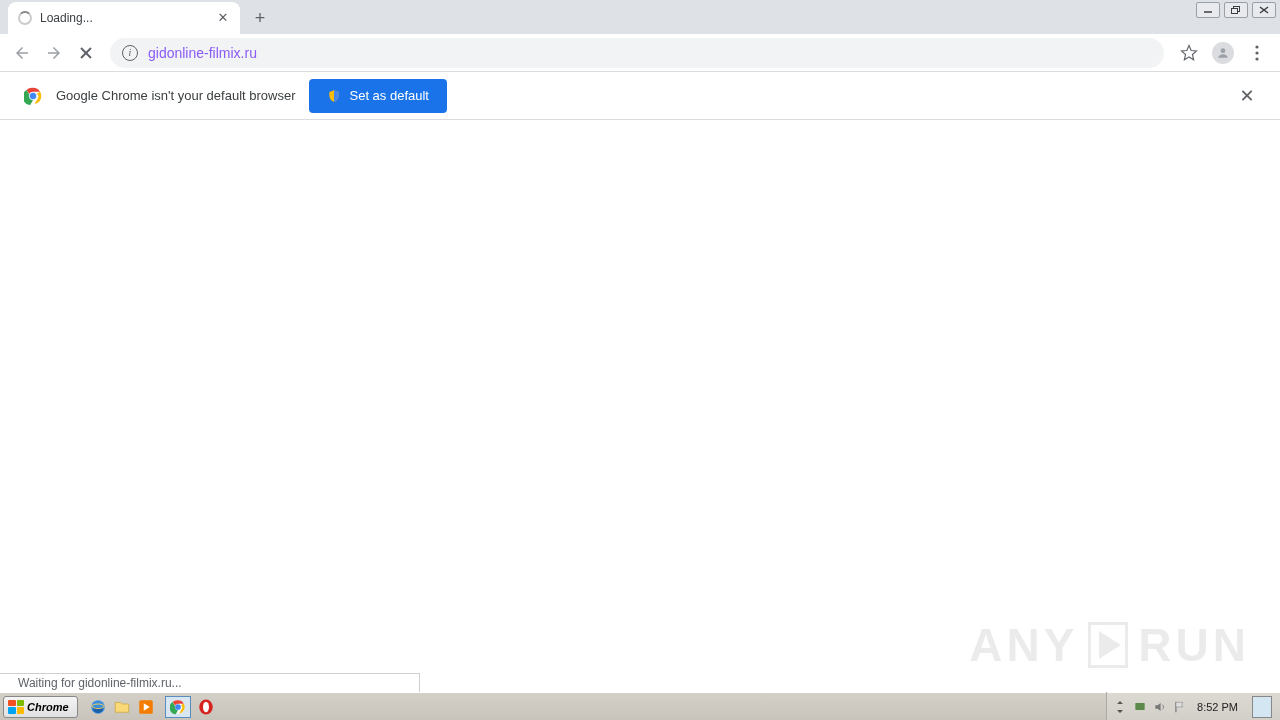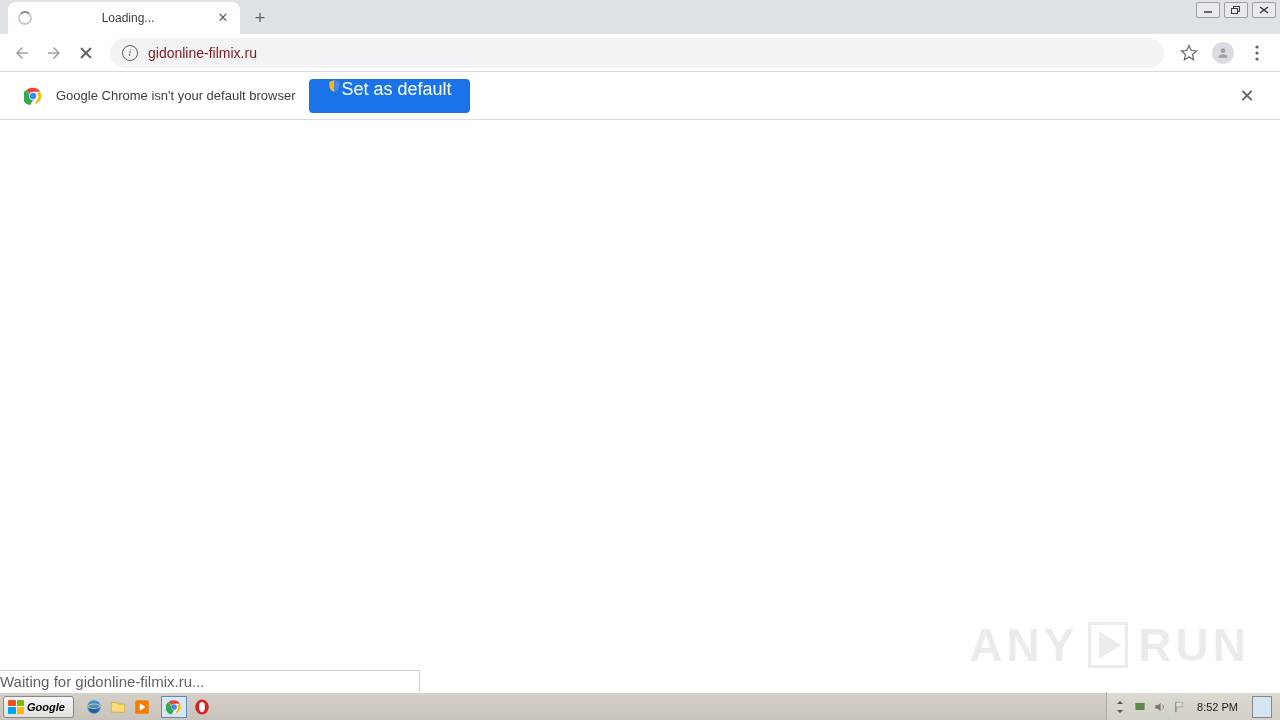--- a/index.html
+++ b/index.html
@@ -2,51 +2,51 @@
 <html><head>
 <meta charset="utf-8">
 <style>
   * { margin: 0; padding: 0; box-sizing: border-box; font-family: "Segoe UI", Tahoma, Arial, sans-serif; }
   body { width: 1280px; height: 720px; overflow: hidden; background: #fff; position: relative; }
 
   
   .tabstrip { height: 34px; background: #dee1e6; display: flex; align-items: flex-end; position: relative; }
   .tab { width: 232px; height: 32px; background: #fff; border-top-left-radius: 8px; border-top-right-radius: 8px; margin-left: 8px; display: flex; align-items: center; padding: 0 10px; font-size: 12px; color: #3c4043; position: relative; }
   .tab .spinner { width: 14px; height: 14px; border: 2px solid #ccc; border-top-color: #888; border-radius: 50%; margin-right: 8px; flex-shrink: 0; }
-  .tab .tab-title { flex: 1; white-space: nowrap; overflow: hidden; text-overflow: ellipsis; text-align: center; }
+  .tab .tab-title { flex: 1; white-space: nowrap; overflow: hidden; text-overflow: ellipsis; }
   .tab .tab-close { width: 14px; height: 14px; color: #5f6368; font-size: 13px; line-height: 14px; text-align: center; cursor: pointer; }
   .newtab-btn { width: 28px; height: 28px; margin-left: 6px; margin-bottom: 2px; display:flex; align-items:center; justify-content:center; color:#5f6368; font-size:18px; cursor:pointer; }
 
   .window-controls { position: absolute; right: 4px; top: 2px; display: flex; gap: 4px; }
   .winctl { width: 24px; height: 16px; border: 1px solid #9aa0a6; background:#e8eaed; display:flex; align-items:center; justify-content:center; font-size:10px; color:#3c4043; cursor:pointer; border-radius:2px;}
 
   
   .toolbar { height: 38px; background: #fff; border-bottom: 1px solid #dadce0; display:flex; align-items:center; padding: 0 8px; gap:4px;}
   .nav-btn { width: 28px; height: 28px; display:flex; align-items:center; justify-content:center; color:#9aa0a6; cursor:default; border-radius:50%; }
   .nav-btn.active { color:#5f6368; cursor:pointer; }
   .omnibox { flex:1; height: 30px; background:#f1f3f4; border-radius:15px; display:flex; align-items:center; padding:0 12px; margin: 0 6px; font-size:14px; color:#202124;}
   .omnibox .info-ic { width:16px; height:16px; border:1.5px solid #5f6368; border-radius:50%; display:flex; align-items:center; justify-content:center; font-size:10px; color:#5f6368; margin-right:10px; font-style:italic; font-family:serif;}
-  .omnibox .url-domain { color:#7f1d1d; }
+  .omnibox .url-domain { color:#8b5cf6; }
   .omnibox .url-rest { color:#80868b; }
   .star-btn, .profile-btn, .menu-btn { width:30px; height:30px; display:flex; align-items:center; justify-content:center; color:#5f6368; cursor:pointer; border-radius:50%;}
   .profile-circle { width:22px; height:22px; background:#dadce0; border-radius:50%; display:flex; align-items:center; justify-content:center;}
 
   
   .infobar { height: 48px; background:#fff; border-bottom:1px solid #dadce0; display:flex; align-items:center; padding:0 24px; gap:14px; font-size:13px; color:#3c4043;}
   .infobar .chrome-logo { width:18px; height:18px; }
-  .default-btn { background:#1a73e8; color:#fff; border:none; height:34px; padding:0 18px; border-radius:4px; font-size:18px; display:flex; align-items:flex-start; cursor:pointer;}
+  .default-btn { background:#1a73e8; color:#fff; border:none; height:34px; padding:0 18px; border-radius:4px; font-size:13px; display:flex; align-items:center; gap:8px; cursor:pointer;}
   .default-btn .shield { width:14px; height:14px; }
   .infobar .spacer { flex:1; }
   .infobar .close-x { font-size:18px; color:#5f6368; cursor:pointer; width:18px; text-align:center;}
 
   
   .content { position:absolute; top:120px; bottom:28px; left:0; right:0; background:#fff; }
 
   
-  .status-bubble { position:absolute; left:0; bottom:28px; background:#fff; border:1px solid #cfcfcf; border-left:none; border-bottom:none; padding:2px 10px 2px 0; font-size:15px; color:#5f6368; min-width:420px;}
+  .status-bubble { position:absolute; left:0; bottom:28px; background:#fff; border:1px solid #cfcfcf; border-left:none; border-bottom:none; padding:2px 10px 2px 18px; font-size:12px; color:#5f6368; min-width:420px;}
 
   
   .watermark { position:absolute; right:30px; bottom:48px; font-size:46px; font-weight:700; letter-spacing:4px; color:rgba(0,0,0,0.08); display:flex; align-items:center; gap:10px; pointer-events:none; font-family: Arial, sans-serif;}
   .watermark .tri { width:0;height:0;border-left:22px solid rgba(0,0,0,0.08); border-top:14px solid transparent; border-bottom:14px solid transparent; }
   .watermark .tri-outer { border:3px solid rgba(0,0,0,0.08); padding:6px 4px 6px 8px; display:flex; align-items:center;}
 
   
   .taskbar { position:absolute; bottom:0; left:0; right:0; height:28px; background:linear-gradient(#d4d0c8,#c8c4bc); border-top:1px solid #fff; display:flex; align-items:center; font-size:11px;}
   .start-btn { height:22px; margin:0 3px; padding:0 8px 0 4px; background:linear-gradient(#f5f5f5,#e0e0e0); border:1px solid #888; border-radius:3px; display:flex; align-items:center; gap:3px; font-weight:bold; font-style:italic; cursor:pointer;}
   .start-flag { width:16px; height:14px; display:grid; grid-template-columns:1fr 1fr; grid-template-rows:1fr 1fr; gap:1px;}
@@ -176,21 +176,21 @@
 </div>
 
 <div class="taskbar">
   <div class="start-btn">
     <div class="start-flag">
         <div></div>
         <div></div>
         <div></div>
         <div></div>
       </div>
-    <span>Google</span>
+    <span>Chrome</span>
   </div>
   <div class="tb-icons">
     <div class="tb-icon">
       <svg width="18" height="18" viewBox="0 0 24 24">
           <circle cx="12" cy="12" r="9" fill="#3b8ee0"></circle>
           <path d="M5 13h14a7 7 0 0 1-14 0z" fill="#1b5faa"></path>
           <ellipse cx="12" cy="11" rx="8" ry="3" fill="none" stroke="#ffd54a" stroke-width="1.2"></ellipse>
         </svg>
     </div>
     <div class="tb-icon">

